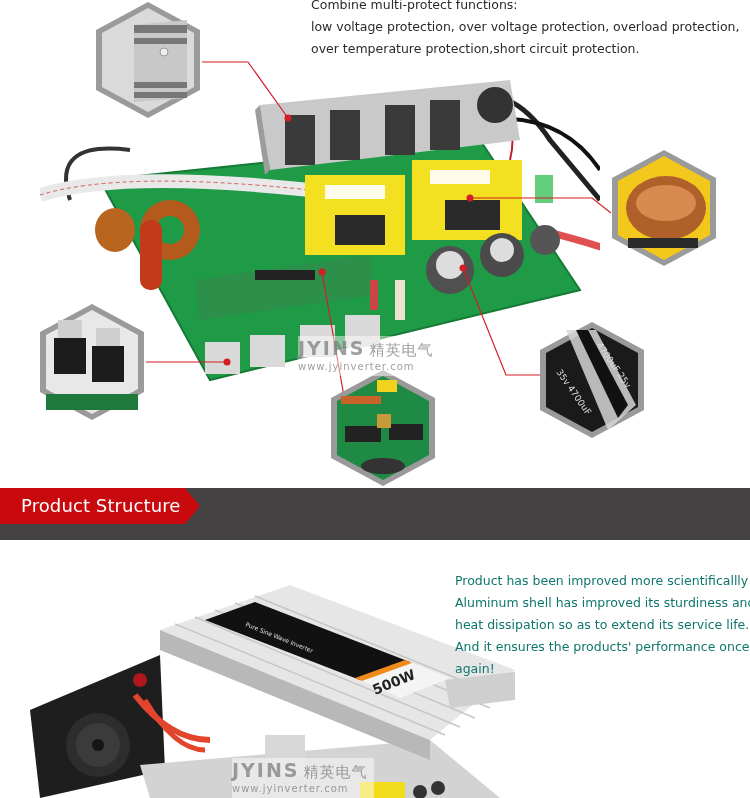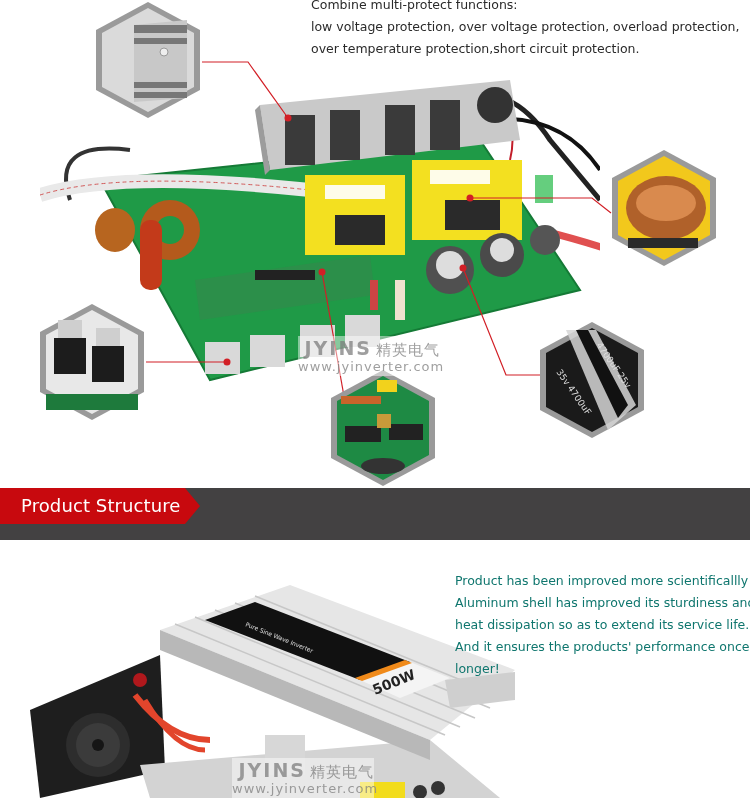--- a/index.html
+++ b/index.html
@@ -9,24 +9,24 @@
   .feature-text p{margin:0;white-space:nowrap;}
   .hex{position:absolute;width:120px;height:120px;}
   .hex svg{width:100%;height:100%;display:block;}
   .callout{position:absolute;pointer-events:none;}
   .pcb{position:absolute;}
   .banner{left:0;top:488px;width:750px;height:52px;background:#434142;}
   .banner-red{position:absolute;left:0;top:0;height:36px;width:200px;background:#c8090e;clip-path:polygon(0 0,185px 0,200px 18px,185px 36px,0 36px);}
   .banner-title{position:absolute;left:21px;top:6px;color:#fff;font-size:18px;line-height:24px;font-family:"DejaVu Sans",sans-serif;letter-spacing:0.1px;}
   .desc{left:455px;top:570px;width:290px;font-size:12.5px;line-height:22px;color:#0f766e;}
   .desc p{margin:0;white-space:nowrap;}
-  .watermark{position:absolute;text-align:right;color:#8f8f8f;opacity:.85;}
+  .watermark{position:absolute;text-align:left;color:#8f8f8f;opacity:.85;}
   .wm-brand{font-weight:bold;font-size:19px;letter-spacing:2px;line-height:20px;}
   .wm-brand .cn{font-weight:normal;font-size:15px;letter-spacing:1px;margin-left:4px;}
-  .wm-url{font-size:13px;letter-spacing:1px;line-height:14px;}
+  .wm-url{font-size:10px;letter-spacing:1px;line-height:14px;}
 </style>
 </head>
 <body>
 
 <div class="abs feature-text">
   <p>Combine multi-protect functions:</p>
   <p>low voltage protection, over voltage protection, overload protection,</p>
   <p>over temperature protection,short circuit protection.</p>
 </div>
 
@@ -205,19 +205,19 @@
   <rect x="360" y="222" width="45" height="16" fill="#f2dc1c"></rect>
   <circle cx="420" cy="232" r="7" fill="#333"></circle>
   <circle cx="438" cy="228" r="7" fill="#333"></circle>
 </svg>
 
 <div class="abs desc">
   <p>Product has been improved more scientificallly</p>
   <p>Aluminum shell has improved its sturdiness and</p>
   <p>heat dissipation so as to extend its service life.</p>
   <p>And it ensures the products' performance once</p>
-  <p>longer!</p>
+  <p>again!</p>
 </div>
 
 <div class="watermark" style="left:232px;top:758px;width:142px;background:rgba(255,255,255,.55);padding:2px 0;">
   <div class="wm-brand"><span>JYINS</span><span class="cn">精英电气</span></div>
   <div class="wm-url">www.jyinverter.com</div>
 </div>
 
 </body></html>

